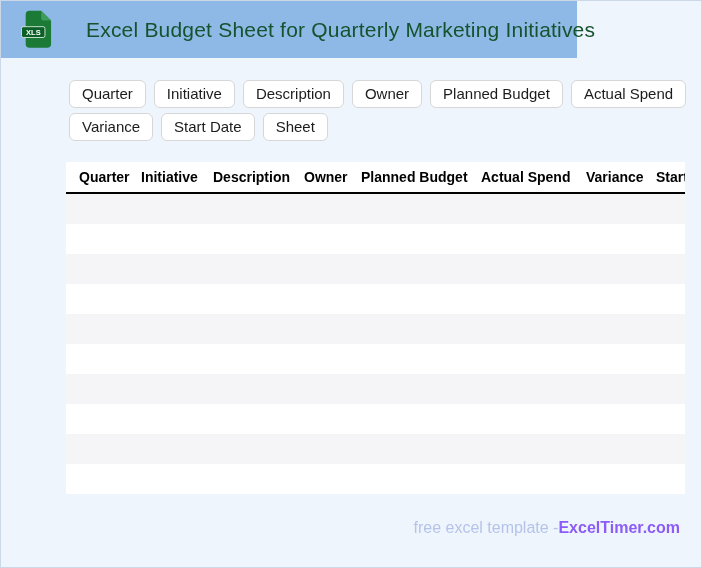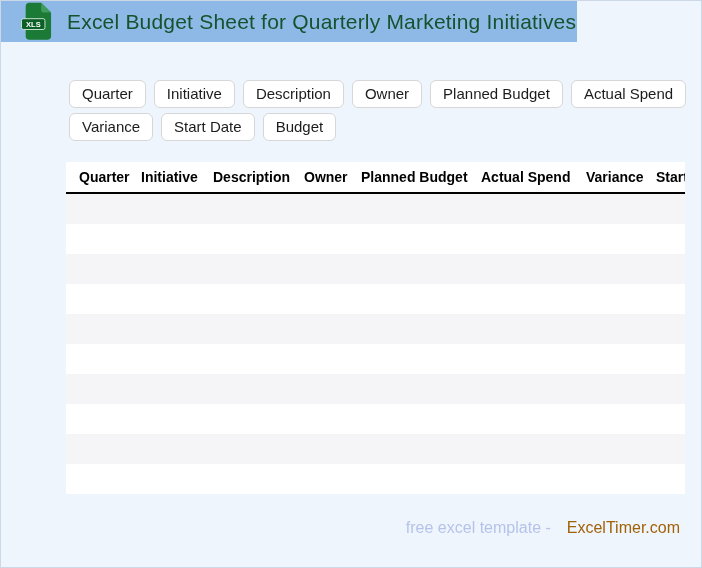--- a/index.html
+++ b/index.html
@@ -11,24 +11,24 @@
   .page{
     position:relative;
     width:700px;height:566px;
     background:#eff5fd;
     border:1px solid #ccd8e8;
     overflow:hidden;
   }
   
   .titlebar{
     position:absolute;top:0;left:0;
-    width:576px;height:41px;
+    width:576px;height:57px;
     background:#8eb9e6;
     display:flex;align-items:center;
-    padding-left:20px;box-sizing:border-box;
+    padding-left:20px;box-sizing:border-box;gap:19px;
   }
   .titlebar .file-icon{width:31px;height:39px;flex:0 0 auto;}
   .titlebar .title{
     margin-left:15px;
     color:#14532d;
     font-size:21px;
     letter-spacing:.2px;
     white-space:nowrap;
   }
   
@@ -71,23 +71,23 @@
   .trow{height:30px;background:#ffffff;}
   .trow:nth-child(odd){background:#f5f4f6;}
   
   .footer{
     position:absolute;top:518px;right:21px;
     font-size:16px;
     color:#b5c3ea;
     white-space:nowrap;
   }
   .footer .brand{
-    font-weight:normal;
-    color:#a16207;
-    margin-left:16px;
+    font-weight:bold;
+    color:#8b5cf6;
+    margin-left:0;
     cursor:pointer;
   }
 </style>
 </head>
 <body>
 
 <div class="page">
 
   <div class="titlebar">
     <svg class="file-icon" viewBox="0 0 33 41" xmlns="http://www.w3.org/2000/svg">
@@ -104,21 +104,21 @@
       <span class="chip">Quarter</span>
       <span class="chip">Initiative</span>
       <span class="chip">Description</span>
       <span class="chip">Owner</span>
       <span class="chip">Planned Budget</span>
       <span class="chip">Actual Spend</span>
     </div>
     <div class="chip-row">
       <span class="chip">Variance</span>
       <span class="chip">Start Date</span>
-      <span class="chip">Budget</span>
+      <span class="chip">Sheet</span>
     </div>
   </div>
 
   <div class="sheet">
     <div class="thead">
       <span class="spacer"></span>
       <span class="th c0">Quarter</span>
       <span class="th c1">Initiative</span>
       <span class="th c2">Description</span>
       <span class="th c3">Owner</span>

